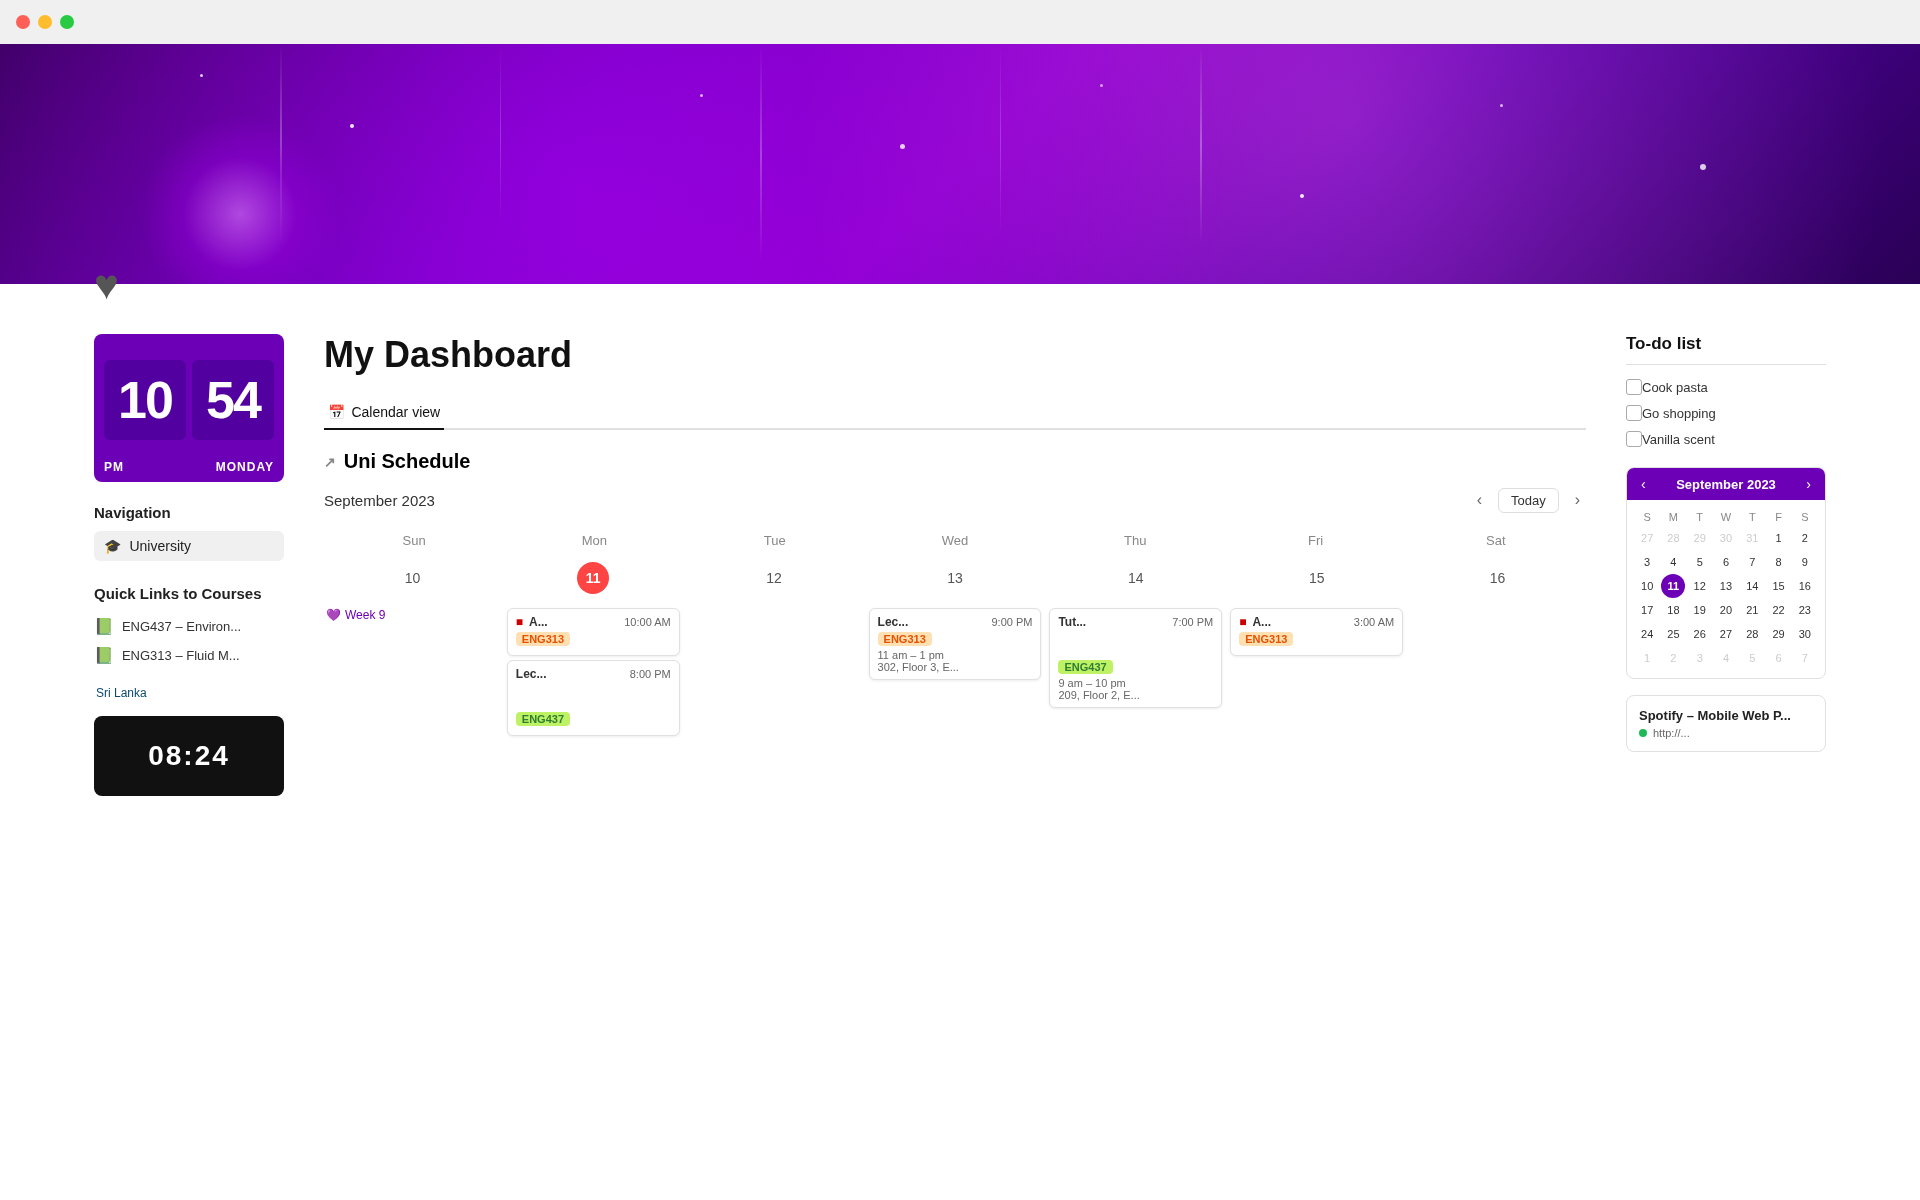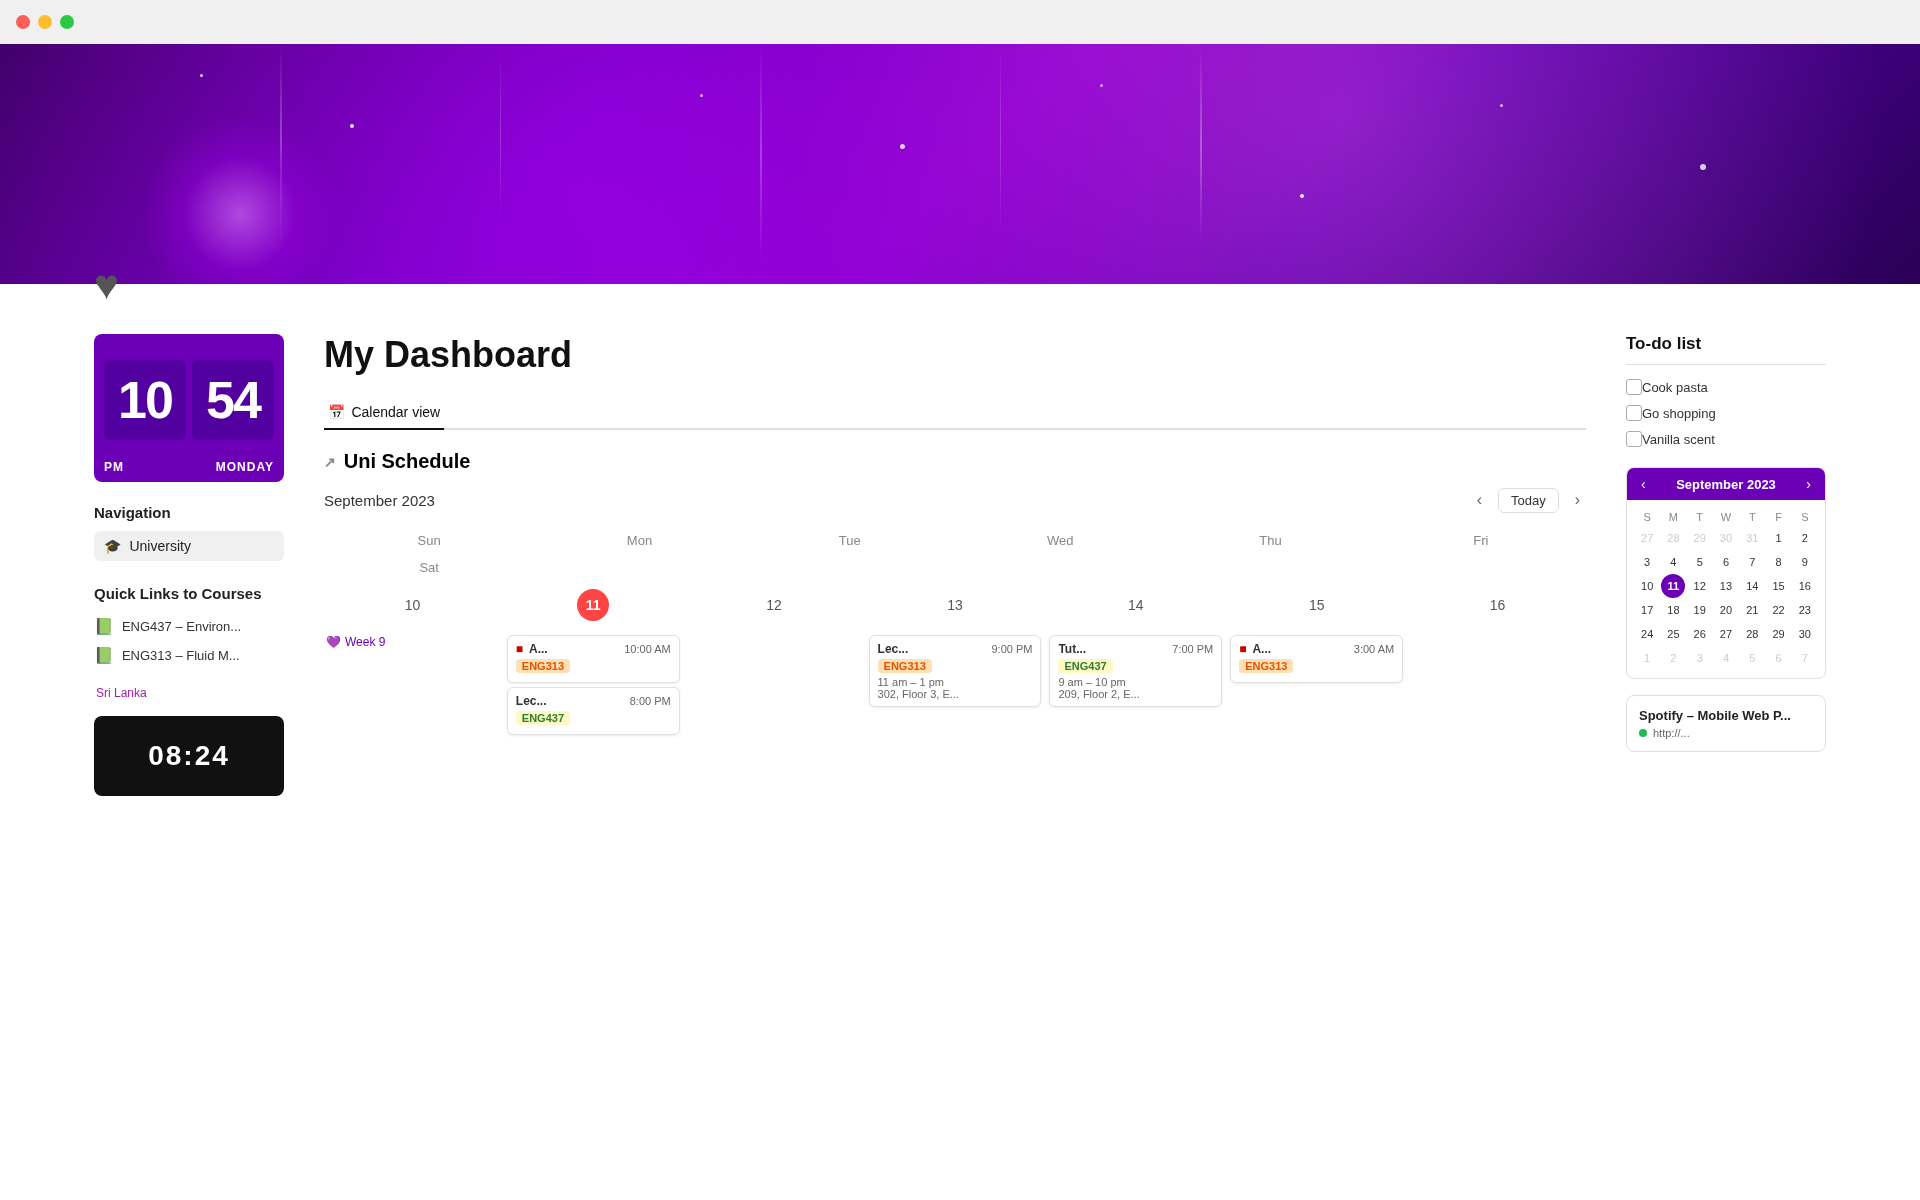--- a/index.html
+++ b/index.html
@@ -189,21 +189,21 @@
     .cal-month { font-size: 15px; font-weight: 500; color: #333; }
     .cal-nav-btns { display: flex; align-items: center; gap: 10px; }
     .nav-btn { background: none; border: none; cursor: pointer; font-size: 16px; color: #666; padding: 4px 6px; border-radius: 4px; }
     .today-btn {
       background: none; border: 1px solid #ddd; border-radius: 6px;
       padding: 4px 12px; font-size: 13px; cursor: pointer; color: #333;
     }
 
     
     .week-grid { width: 100%; }
-    .week-header { display: grid; grid-template-columns: repeat(6, 1fr); gap: 0; margin-bottom: 4px; }
+    .week-header { display: grid; grid-template-columns: repeat(7, 1fr); gap: 0; margin-bottom: 4px; }
     .day-header { text-align: center; font-size: 13px; color: #888; padding: 6px 0; }
     .week-dates { display: grid; grid-template-columns: repeat(7, 1fr); gap: 4px; margin-bottom: 8px; }
     .date-cell { text-align: center; font-size: 14px; color: #555; padding: 4px 0; }
     .date-circle {
       width: 32px; height: 32px; border-radius: 50%;
       display: inline-flex; align-items: center; justify-content: center;
       font-size: 14px; font-weight: 500;
     }
     .date-today { background: #ff4444; color: white; font-weight: 700; }
 
@@ -221,21 +221,21 @@
       cursor: pointer;
     }
     .event-header-row { display: flex; justify-content: space-between; align-items: baseline; margin-bottom: 3px; }
     .event-title { font-weight: 600; color: #333; font-size: 12px; }
     .event-time { font-size: 11px; color: #666; }
     .event-tag {
       display: inline-block; border-radius: 4px; padding: 1px 6px;
       font-size: 11px; font-weight: 600; margin-bottom: 3px;
     }
     .tag-eng313 { background: #ffe0b2; color: #e65100; }
-    .tag-eng437 { background: #fef9c3; color: #2e7d32; }
+    .tag-eng437 { background: #bef264; color: #2e7d32; margin-top: 28px; }
     .event-detail { font-size: 11px; color: #666; }
 
     .week-event-purple { color: #6b00b6; font-size: 12px; font-weight: 500; display: flex; align-items: center; gap: 4px; }
 
     
     .right-sidebar { width: 200px; flex-shrink: 0; }
     .todo-title { font-size: 17px; font-weight: 700; color: #111; margin-bottom: 14px; border-bottom: 1px solid #e0e0e0; padding-bottom: 10px; }
 
     .todo-item { display: flex; align-items: center; margin-bottom: 10px; cursor: pointer; }
     .todo-checkbox {
@@ -348,21 +348,21 @@
         <span class="book-icon">📗</span>
         <span>ENG437 – Environ...</span>
       </div>
       <div class="quick-link-item">
         <span class="book-icon">📗</span>
         <span>ENG313 – Fluid M...</span>
       </div>
     </div>
 
     <div style="margin-top: 16px;">
-      <div style="font-size: 12px; color: #a21caf; margin-bottom: 14px; padding-left: 2px;">Sri Lanka</div>
+      <div style="font-size: 12px; color: #0c4a6e; margin-bottom: 14px; padding-left: 2px;">Sri Lanka</div>
       <div class="black-widget">
         08:24
       </div>
     </div>
 
   </div>
 
   <div class="center-section">
     <div class="page-title">My Dashboard</div>
 

